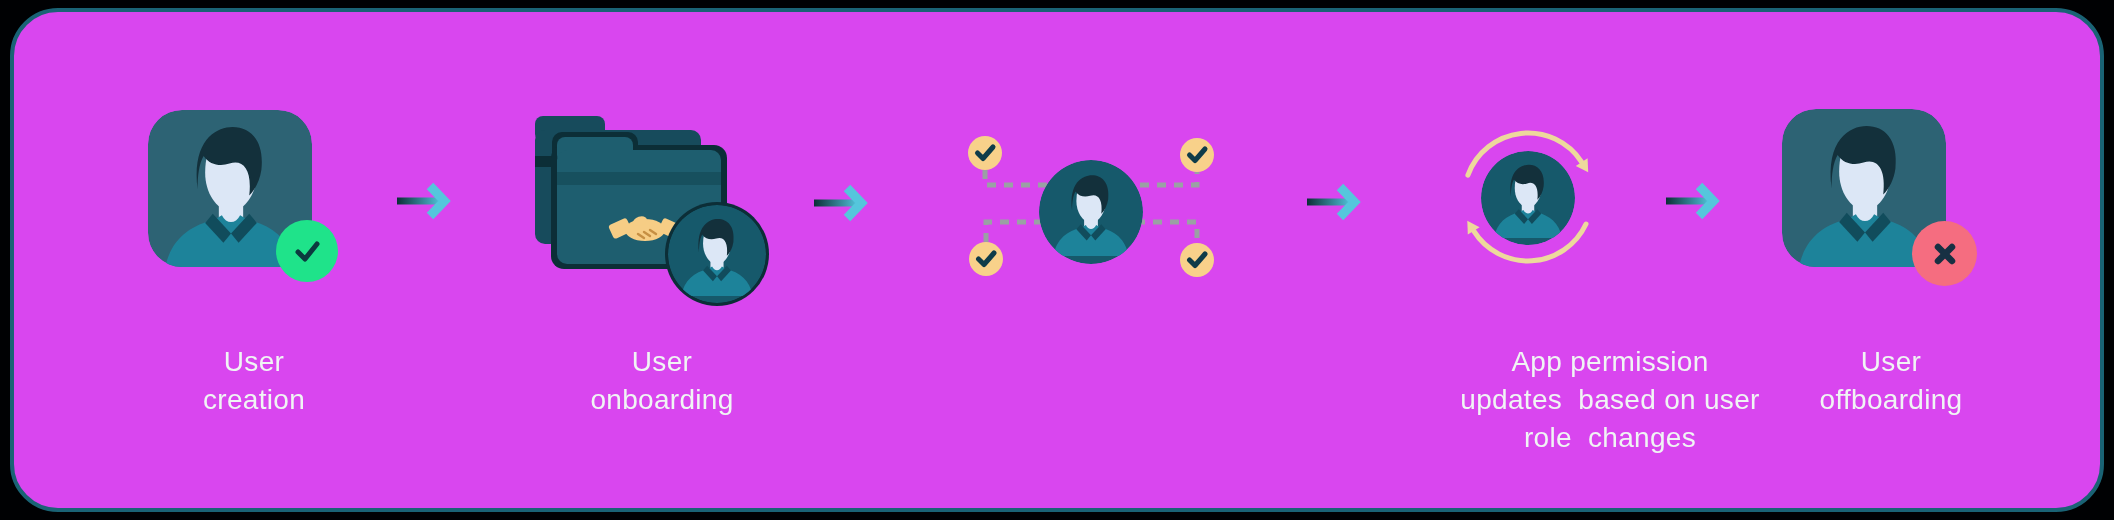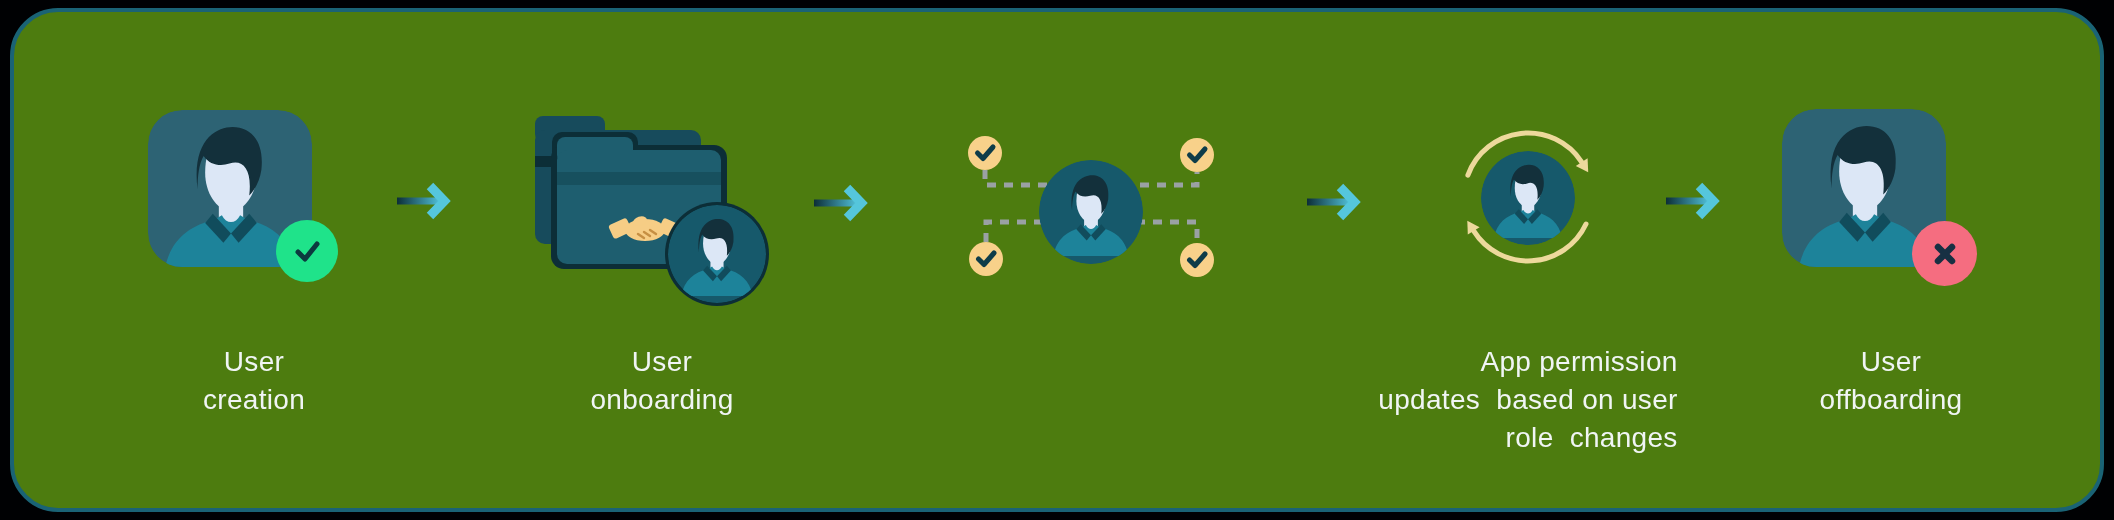--- a/index.html
+++ b/index.html
@@ -4,21 +4,21 @@
 <style>
   html,body{margin:0;padding:0;}
   body{
     width:2114px;height:520px;
     background:#000103;
     font-family:"Liberation Sans", sans-serif;
     position:relative;overflow:hidden;
   }
   .panel{
     position:absolute;left:10px;top:8px;width:2086px;height:496px;
-    background:#4d7c0f;border:4px solid #1a6375;border-radius:48px;
+    background:#d946ef;border:4px solid #1a6375;border-radius:48px;
   }
   .abs{position:absolute;}
   .step-label{
     position:absolute;top:331px;transform:translateX(-50%);
     color:#f0f5f4;font-size:28px;line-height:38px;font-weight:400;
     letter-spacing:.3px;text-align:center;white-space:pre-wrap;
   }
   .badge{
     position:absolute;border-radius:50%;
     display:flex;align-items:center;justify-content:center;
@@ -183,21 +183,21 @@
               <circle cx="80" cy="81" r="47"></circle>
             </clipPath>
           </defs>
         <g clip-path="url(#cc4)">
           <circle cx="80" cy="81" r="47" fill="#16596b"></circle>
           <use href="#person" x="41" y="43" width="78" height="78"></use>
         </g>
       </g>
     </svg>
   </div>
-  <div class="step-label" style="left:1514px;text-align:right;">App permission
+  <div class="step-label" style="left:1596px;">App permission
 updates  based on user
 role  changes</div>
 
   <svg class="abs" style="left:1652px;top:169px;" width="64" height="40" viewBox="0 0 64 40">
     <rect x="0" y="16.5" width="42" height="7" fill="url(#arrowGrad)"></rect>
     <path d="M33,5 L47.5,20 L33,35" stroke="#55c6dc" stroke-width="9" fill="none"></path>
   </svg>
 
   <div class="abs" style="left:1768px;top:97px;">
     <svg width="164" height="158" viewBox="0 0 164 158">

